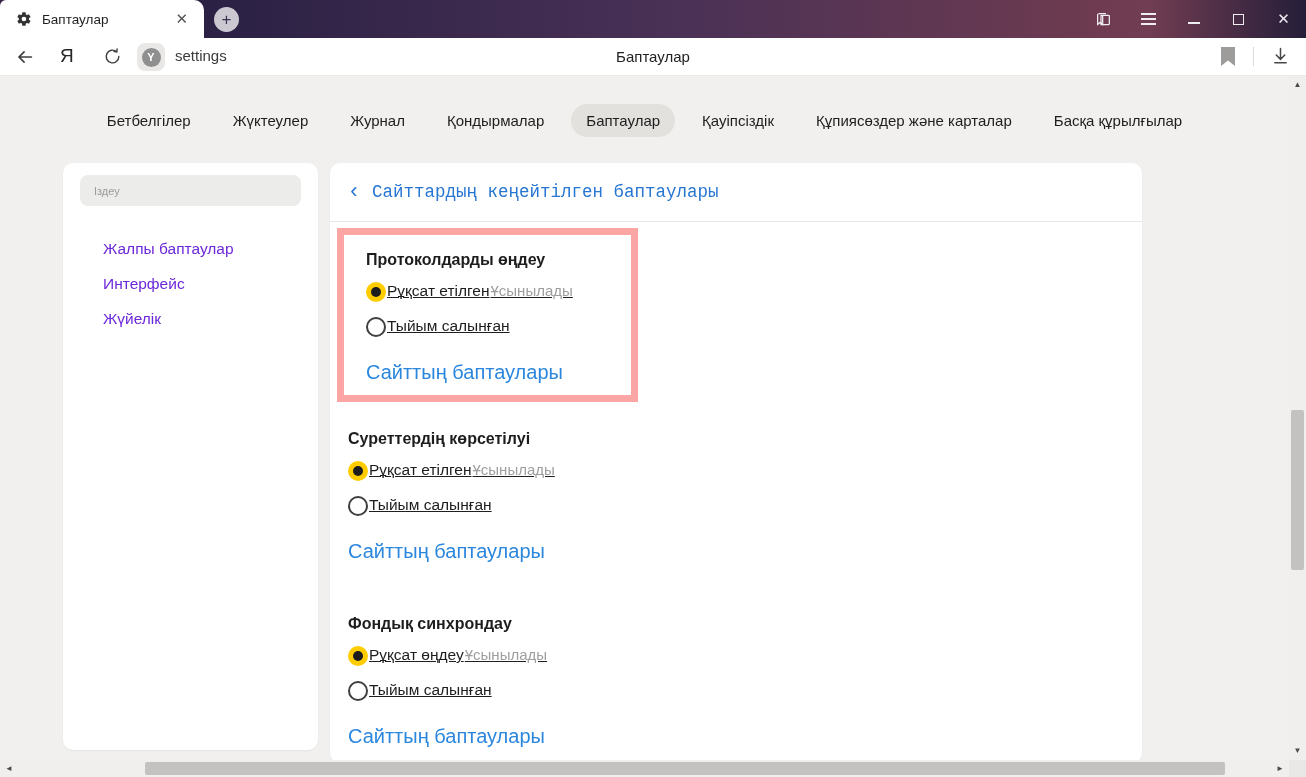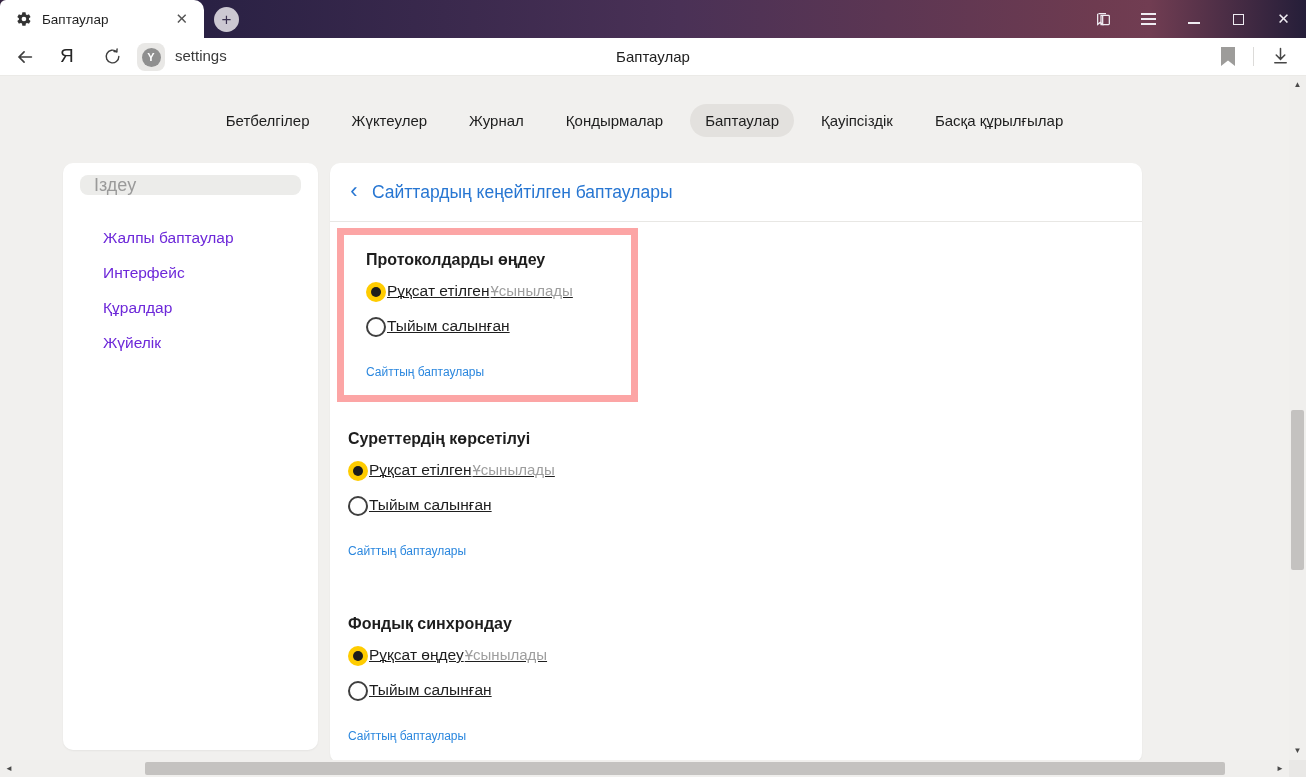--- a/index.html
+++ b/index.html
@@ -69,57 +69,57 @@
     padding:8px 15px; font-size:15px; color:#1e1e1e; border-radius:17px; white-space:nowrap;
   }
   .navtab.selected { background:#e3e1de; }
 
   
   .sidebar {
     position:absolute; left:63px; top:163px; width:255px; height:587px;
     background:#ffffff; border-radius:10px; box-shadow:0 1px 2px rgba(0,0,0,.05);
   }
   .search-input {
-    display:block; margin:12px 17px 0 17px; width:221px; height:20px;
+    display:block; margin:12px 17px 0 17px; width:221px; height:31px;
     background:#ececea; border:none; border-radius:8px; outline:none;
-    padding:0 14px; font-size:18px; color:#222; font-family:"Liberation Sans", sans-serif;
+    padding:0 14px; font-size:11px; color:#222; font-family:"Liberation Sans", sans-serif;
   }
   .search-input::placeholder { color:#9a9a9a; opacity:1; }
   .side-items { margin-top:25px; }
   .side-item {
     height:35px; display:flex; align-items:center; padding-left:40px;
     font-size:15.5px; color:#6d28d9; cursor:default;
   }
 
   
   .main {
     position:absolute; left:330px; top:163px; width:812px; height:600px;
     background:#ffffff; border-radius:10px; box-shadow:0 1px 2px rgba(0,0,0,.05);
     overflow:hidden;
   }
   .main-header {
     height:59px; display:flex; align-items:center; gap:10px; padding-left:16px;
     border-bottom:1px solid #e8e7e4;
   }
   .back-chevron { color:#2776d2; font-size:22px; line-height:1; margin-top:-2px; width:16px; text-align:center; }
-  .main-header-title { color:#2776d2; font-size:17.5px; }
+  .main-header-title { color:#2776d2; font-size:17.5px;font-family:Liberation Mono, monospace; }
 
   .section { margin-left:18px; }
   .section-title { font-size:16px; font-weight:bold; color:#1d1d1d; line-height:22px; margin-bottom:11px; }
   .opt-row { height:35px; display:flex; align-items:flex-start; gap:1px;text-decoration:underline; }
   .radio { width:20px; height:20px; border-radius:50%; flex:0 0 auto; position:relative; }
   .radio.on { background:#ffcc00; }
   .radio.on::after {
     content:""; position:absolute; left:5px; top:5px; width:10px; height:10px;
     border-radius:50%; background:#1c1c1c;
   }
   .radio.off { border:2px solid #3f3f3f; background:#fff; }
   .opt-label { font-size:15.5px; color:#1d1d1d; }
   .opt-badge { font-size:15px; color:#9e9e9e; }
-  .site-link { display:inline-block; margin-top:9px; font-size:12px; color:#2b87de; line-height:22px; }
+  .site-link { display:inline-block; margin-top:9px; font-size:20px; color:#2b87de; line-height:22px; }
 
   .hlbox {
     border:7px solid #fca5a5; width:301px; margin:6px 0 0 7px;
     padding:14px 0 12px 22px;
   }
   .sec2 { margin-top:26px; }
   .sec3 { margin-top:51px; }
 
   
   .vscroll {
@@ -195,29 +195,29 @@
     </svg>
 </div>
 
 <div class="navtabs">
   <span class="navtab">Бетбелгілер</span>
   <span class="navtab">Жүктеулер</span>
   <span class="navtab">Журнал</span>
   <span class="navtab">Қондырмалар</span>
   <span class="navtab selected">Баптаулар</span>
   <span class="navtab">Қауіпсіздік</span>
+  <span class="navtab">Құпиясөздер және карталар</span>
   <span class="navtab">Басқа құрылғылар</span>
 </div>
 
 <div class="sidebar">
   <input class="search-input" type="text" placeholder="Іздеу" style="">
   <div class="side-items">
     <div class="side-item">Жалпы баптаулар</div>
     <div class="side-item">Интерфейс</div>
-    <div class="side-item">Құралдар</div>
     <div class="side-item">Жүйелік</div>
   </div>
 </div>
 
 <div class="main">
   <div class="main-header">
     <span class="back-chevron">‹</span>
     <span class="main-header-title">Сайттардың кеңейтілген баптаулары</span>
   </div>
 

